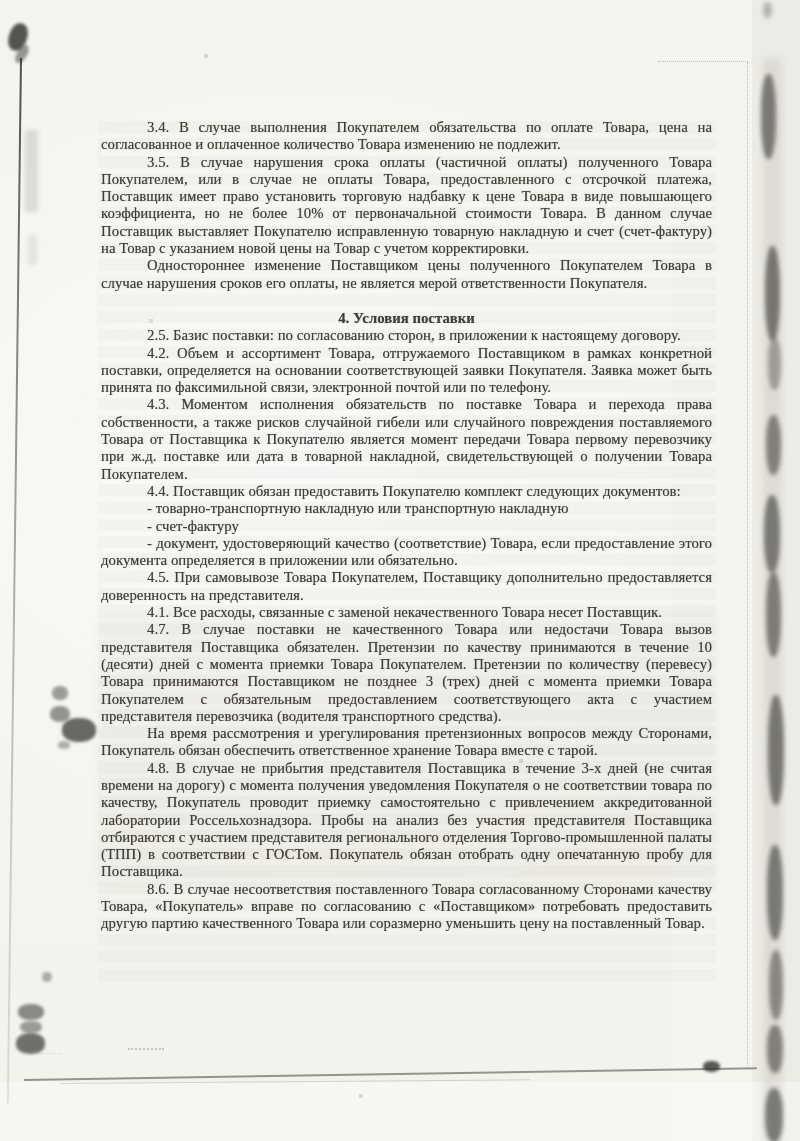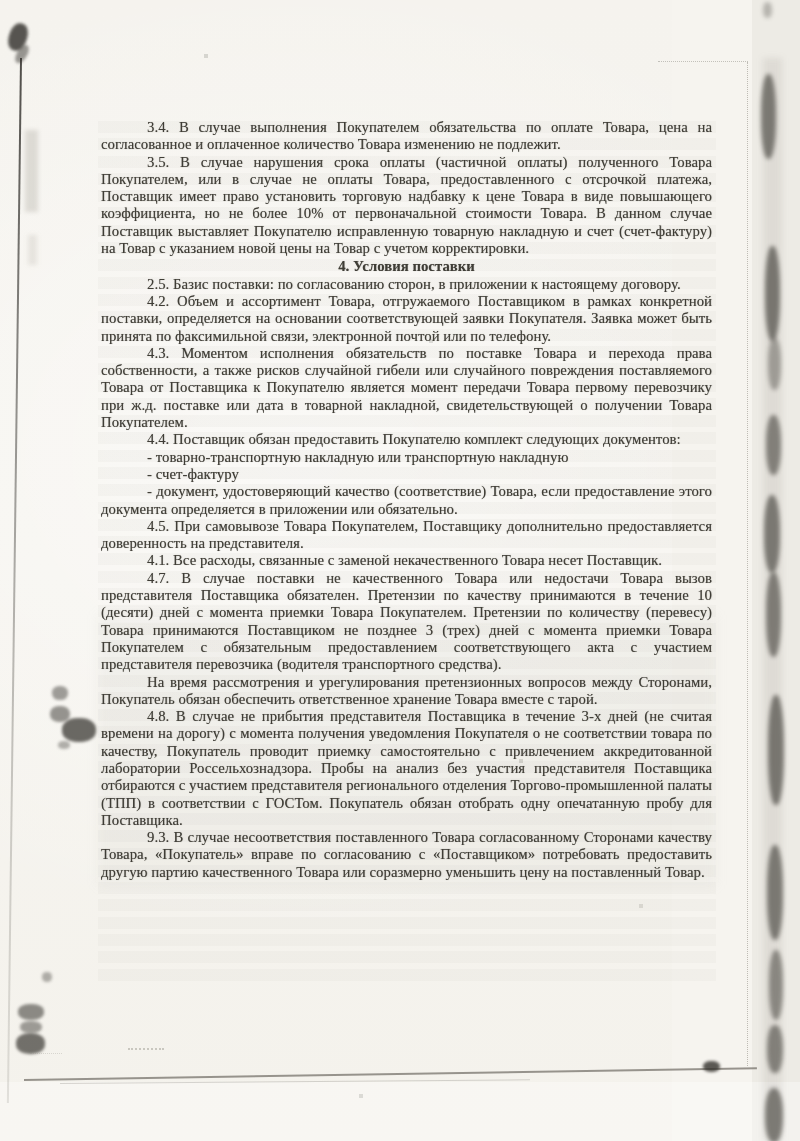--- a/index.html
+++ b/index.html
@@ -31,21 +31,21 @@
     letter-spacing: 0.1px;
   }
   #textcol p {
     margin: 0;
     text-indent: 46px;
   }
   #textcol p.heading {
     text-align: center;
     text-indent: 0;
     font-weight: bold;
-    margin-top: 1px;
+    margin-top: 18px;
   }
   
   .art { position: absolute; pointer-events: none; }
   .blob { border-radius: 45%; filter: blur(1.5px); background: #46443f; }
   .streak { border-radius: 45%; filter: blur(2px); background: #514f49; }
   .banding {
     left: 98px; top: 121px; width: 618px; height: 862px;
     background: repeating-linear-gradient(
       to bottom,
       rgba(184,182,173,0.15) 0px, rgba(184,182,173,0.15) 12px,
@@ -62,34 +62,35 @@
 
   <div class="art" style="left:98px; top:615px; width:618px; height:270px; background:rgba(190,188,180,0.10); filter:blur(6px);"></div>
 
   <div class="art" style="left:752px; top:0; width:48px; height:1141px; background:rgba(203,200,192,0.20);"></div>
 
   <div class="art" style="left:0; top:1082px; width:800px; height:59px; background:rgba(255,255,255,0.35);"></div>
 
   <div id="textcol">
     <p>3.4. В случае выполнения Покупателем обязательства по оплате Товара, цена на согласованное и оплаченное количество Товара изменению не подлежит.</p>
     <p>3.5. В случае нарушения срока оплаты (частичной оплаты) полученного Товара Покупателем, или в случае не оплаты Товара, предоставленного с отсрочкой платежа, Поставщик имеет право установить торговую надбавку к цене Товара в виде повышающего коэффициента, но не более 10% от первоначальной стоимости Товара.  В данном случае Поставщик выставляет Покупателю исправленную товарную накладную и счет (счет-фактуру) на Товар с указанием новой цены на Товар с учетом корректировки.</p>
+    <p>Одностороннее изменение Поставщиком цены полученного Покупателем Товара в случае нарушения сроков его оплаты, не является мерой ответственности Покупателя.</p>
     <p class="heading">4. Условия поставки</p>
     <p>2.5. Базис поставки: по согласованию сторон, в приложении к настоящему договору.</p>
     <p>4.2. Объем и ассортимент Товара, отгружаемого Поставщиком в рамках конкретной поставки, определяется на основании соответствующей заявки Покупателя. Заявка может быть принята по факсимильной связи, электронной почтой или по телефону.</p>
     <p>4.3. Моментом исполнения обязательств по поставке Товара и перехода права собственности, а также рисков случайной гибели или случайного повреждения поставляемого Товара от Поставщика к Покупателю является момент передачи Товара первому перевозчику при ж.д. поставке или дата в товарной накладной, свидетельствующей о получении Товара Покупателем.</p>
     <p>4.4. Поставщик обязан предоставить Покупателю комплект следующих документов:</p>
     <p>- товарно-транспортную накладную или транспортную накладную</p>
     <p>- счет-фактуру</p>
     <p>- документ, удостоверяющий качество (соответствие) Товара, если предоставление этого документа определяется в приложении или обязательно.</p>
     <p>4.5. При самовывозе Товара Покупателем, Поставщику дополнительно предоставляется доверенность на представителя.</p>
     <p>4.1. Все расходы, связанные с заменой некачественного Товара несет Поставщик.</p>
     <p>4.7. В случае поставки не качественного Товара или недостачи Товара вызов представителя Поставщика обязателен. Претензии по качеству принимаются в течение 10 (десяти) дней с момента приемки Товара Покупателем. Претензии по количеству (перевесу) Товара принимаются Поставщиком не позднее 3 (трех) дней с момента приемки Товара Покупателем с обязательным предоставлением соответствующего акта с участием представителя перевозчика (водителя транспортного средства).</p>
     <p>На время рассмотрения и урегулирования претензионных вопросов между Сторонами, Покупатель обязан обеспечить ответственное хранение Товара вместе с тарой.</p>
     <p>4.8. В случае не прибытия представителя Поставщика в течение 3-х дней (не считая времени на дорогу) с момента получения уведомления Покупателя о не соответствии товара по качеству, Покупатель проводит приемку самостоятельно с привлечением аккредитованной лаборатории Россельхознадзора. Пробы на анализ без участия представителя Поставщика отбираются с участием представителя регионального отделения Торгово-промышленной палаты (ТПП) в соответствии с ГОСТом. Покупатель обязан отобрать одну опечатанную пробу для Поставщика.</p>
-    <p>9.3. В случае несоответствия поставленного Товара согласованному Сторонами качеству Товара, «Покупатель» вправе по согласованию с «Поставщиком» потребовать предоставить другую партию качественного Товара или соразмерно уменьшить цену на поставленный Товар.</p>
+    <p>8.6. В случае несоответствия поставленного Товара согласованному Сторонами качеству Товара, «Покупатель» вправе по согласованию с «Поставщиком» потребовать предоставить другую партию качественного Товара или соразмерно уменьшить цену на поставленный Товар.</p>
   </div>
 
   <div class="art blob" style="left:9px; top:23px; width:18px; height:28px; opacity:0.8; transform:rotate(18deg); background:#2f2d29;"></div>
   <div class="art blob" style="left:17px; top:44px; width:10px; height:20px; opacity:0.5; transform:rotate(30deg); background:#3a3833;"></div>
   <div class="art" style="left:20px; top:58px; width:1.6px; height:1045px; transform:rotate(0.72deg); transform-origin:top left;
               background:linear-gradient(to bottom, rgba(50,48,44,0.85) 0%, rgba(50,48,44,0.55) 30%, rgba(90,88,82,0.42) 55%, rgba(110,108,100,0.3) 75%, rgba(120,118,110,0.18) 100%);"></div>
   <div class="art" style="left:25px; top:130px; width:13px; height:82px; background:rgba(163,160,150,0.3); filter:blur(2px);"></div>
   <div class="art" style="left:28px; top:235px; width:9px; height:30px; background:rgba(163,160,150,0.2); filter:blur(2px);"></div>
 
   <div class="art blob" style="left:52px; top:686px; width:16px; height:14px; opacity:0.5;"></div>

